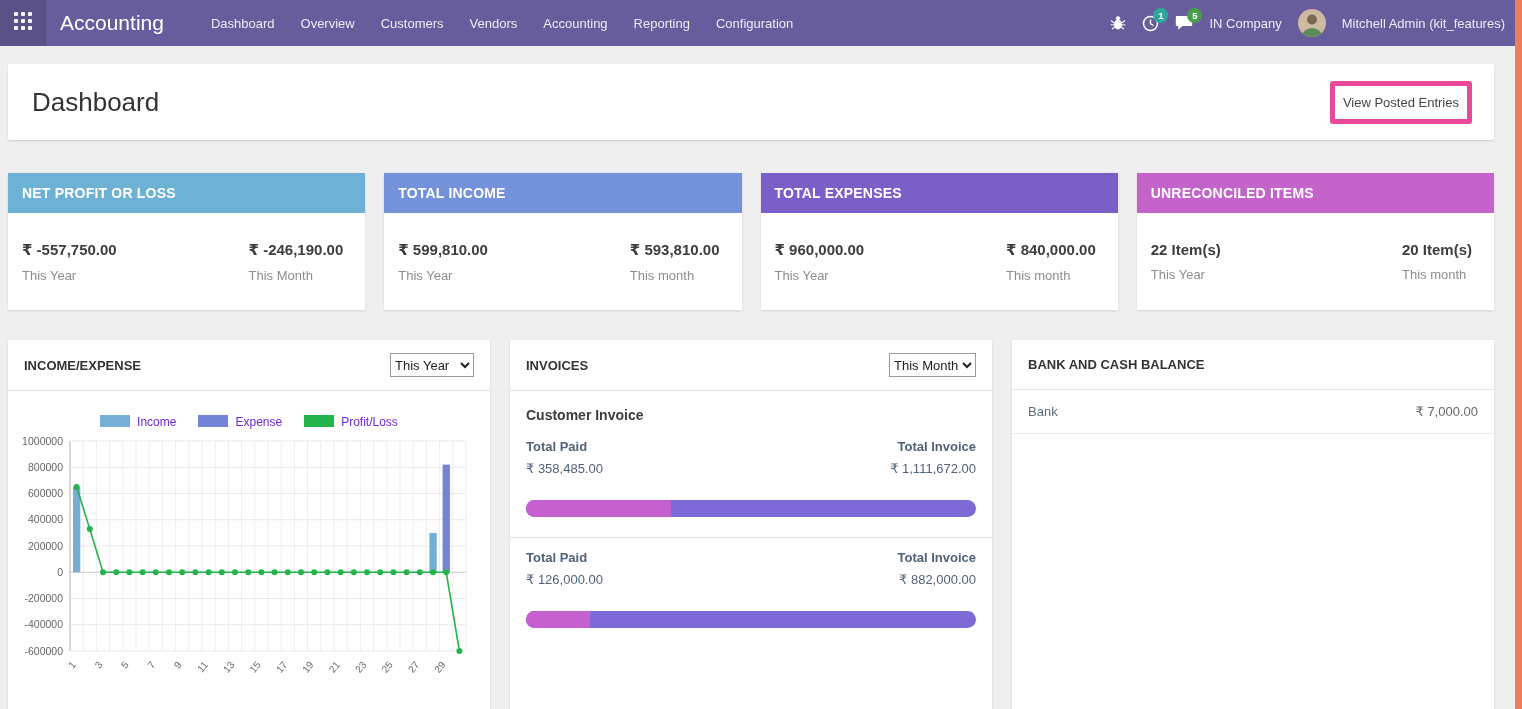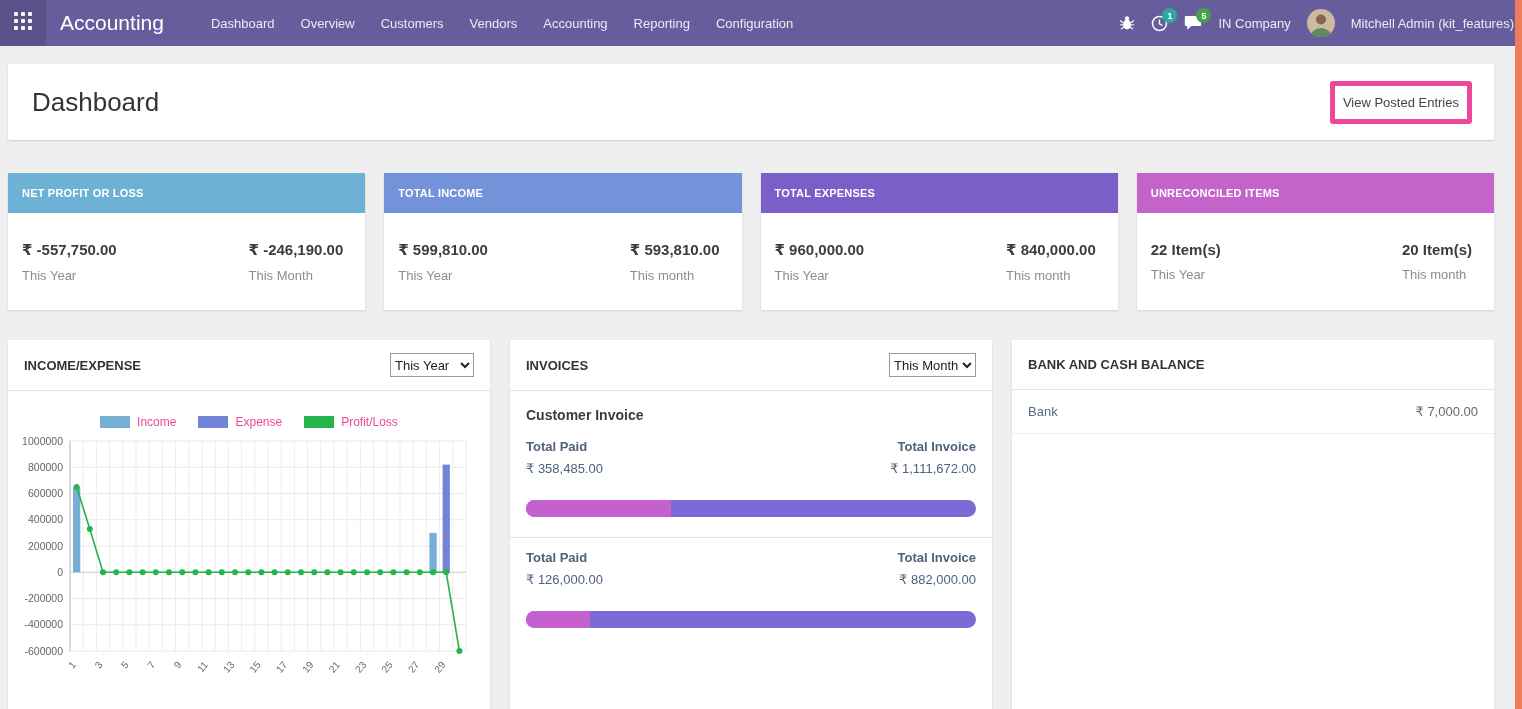--- a/index.html
+++ b/index.html
@@ -6,21 +6,21 @@
   html, body { margin: 0; padding: 0; }
   body {
     width: 1522px; height: 709px; overflow: hidden; position: relative;
     background: #f0eff0;
     font-family: "Liberation Sans", "DejaVu Sans", sans-serif;
   }
 
   
   .navbar {
     height: 46px; background: #675d9d; display: flex; align-items: center;
-    color: #fff; padding-right: 8px;
+    color: #fff; padding-right: 17px;
   }
   .apps-btn {
     width: 46px; height: 46px; background: rgba(0,0,0,.13);
     display: flex; align-items: center; justify-content: center; cursor: pointer; flex: none;
   }
   .brand { font-size: 21px; font-weight: 400; margin: 0 34px 0 14px; white-space: nowrap; }
   .nav-menu { display: flex; align-items: center; font-size: 13px; }
   .nav-item { padding: 15px 13px; color: #eceaf4; cursor: pointer; white-space: nowrap; }
   .nav-right { margin-left: auto; display: flex; align-items: center; gap: 16px; font-size: 13px; color: #eceaf4; }
   .icon-wrap { position: relative; display: inline-flex; cursor: pointer; }
@@ -47,21 +47,21 @@
     background: #fff; border: 5px solid #ec4899; border-radius: 3px;
     padding: 9px 8px; font-size: 13px; color: #444; cursor: pointer;
     font-family: inherit;
   }
 
   
   .kpi-row { display: grid; grid-template-columns: repeat(4, 1fr); gap: 19px; margin-top: 33px; }
   .kpi-card { background: #fff; box-shadow: 0 1px 2px rgba(0,0,0,.12); }
   .kpi-head {
     height: 40px; display: flex; align-items: center; padding: 0 14px;
-    color: #fff; font-weight: bold; font-size: 11px; letter-spacing: .2px;
+    color: #fff; font-weight: bold; font-size: 14px; letter-spacing: .2px;
   }
   .kpi-body { display: flex; justify-content: space-between; padding: 28px 14px 27px; }
   .kpi-col.right { margin-right: 8px; }
   .kpi-value { font-size: 15px; font-weight: bold; color: #3d3d3d; }
   .kpi-label { font-size: 13px; color: #8d8d8d; margin-top: 9px; }
 
   
   .bottom-row { display: grid; grid-template-columns: 1fr 1fr 1fr; gap: 20px; margin-top: 30px; height: 452px; }
   .panel { background: #fff; box-shadow: 0 1px 2px rgba(0,0,0,.12); overflow: hidden; }
   .panel-head {
@@ -69,21 +69,21 @@
     padding: 13px 16px; border-bottom: 1px solid #e4e4e4; min-height: 50px;
   }
   .panel-title { font-size: 13px; font-weight: bold; color: #333; }
   .period-select {
     font-size: 13px; height: 24px; border: 1px solid #999; background: #fff;
     color: #222; font-family: inherit; min-width: 84px;
   }
 
   
   .legend { display: flex; justify-content: center; gap: 22px; align-items: center; margin: 24px 0 4px; }
-  .legend-item { display: flex; gap: 7px; align-items: center; font-size: 12px; color: #ec4899; }
+  .legend-item { display: flex; gap: 7px; align-items: flex-start; font-size: 12px; color: #6d28d9; }
   .legend-swatch { width: 30px; height: 12px; display: inline-block; }
   .chart-wrap { padding: 2px 8px 0 10px; }
 
   
   .inv-section { padding: 12px 16px 2px; }
   .inv-heading { font-size: 14px; font-weight: bold; color: #3c3c3c; margin: 4px 0 16px; }
   .inv-cols { display: flex; justify-content: space-between; }
   .inv-col.right { text-align: right; }
   .inv-col-label { font-size: 13px; font-weight: bold; color: #50627a; }
   .inv-col-value { font-size: 13px; color: #50627a; margin-top: 7px; }

